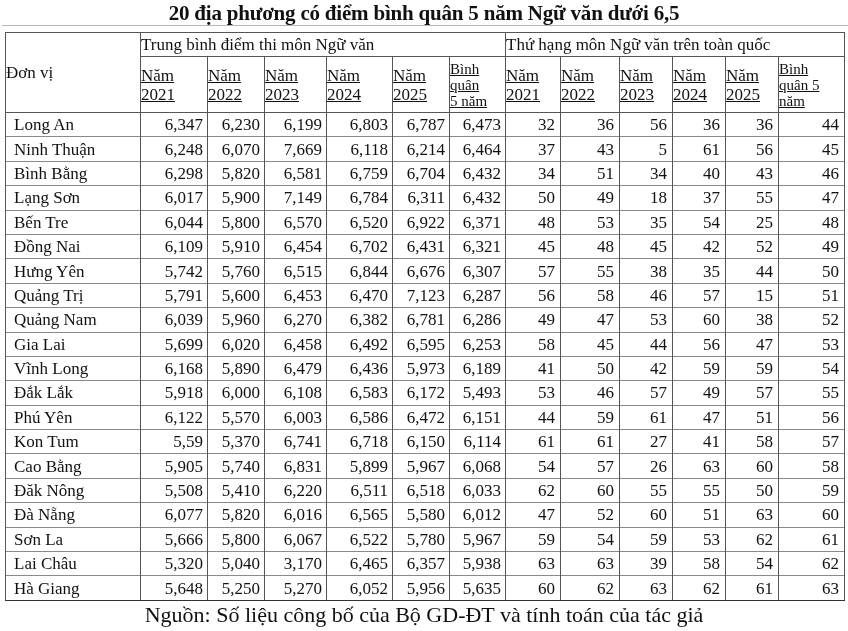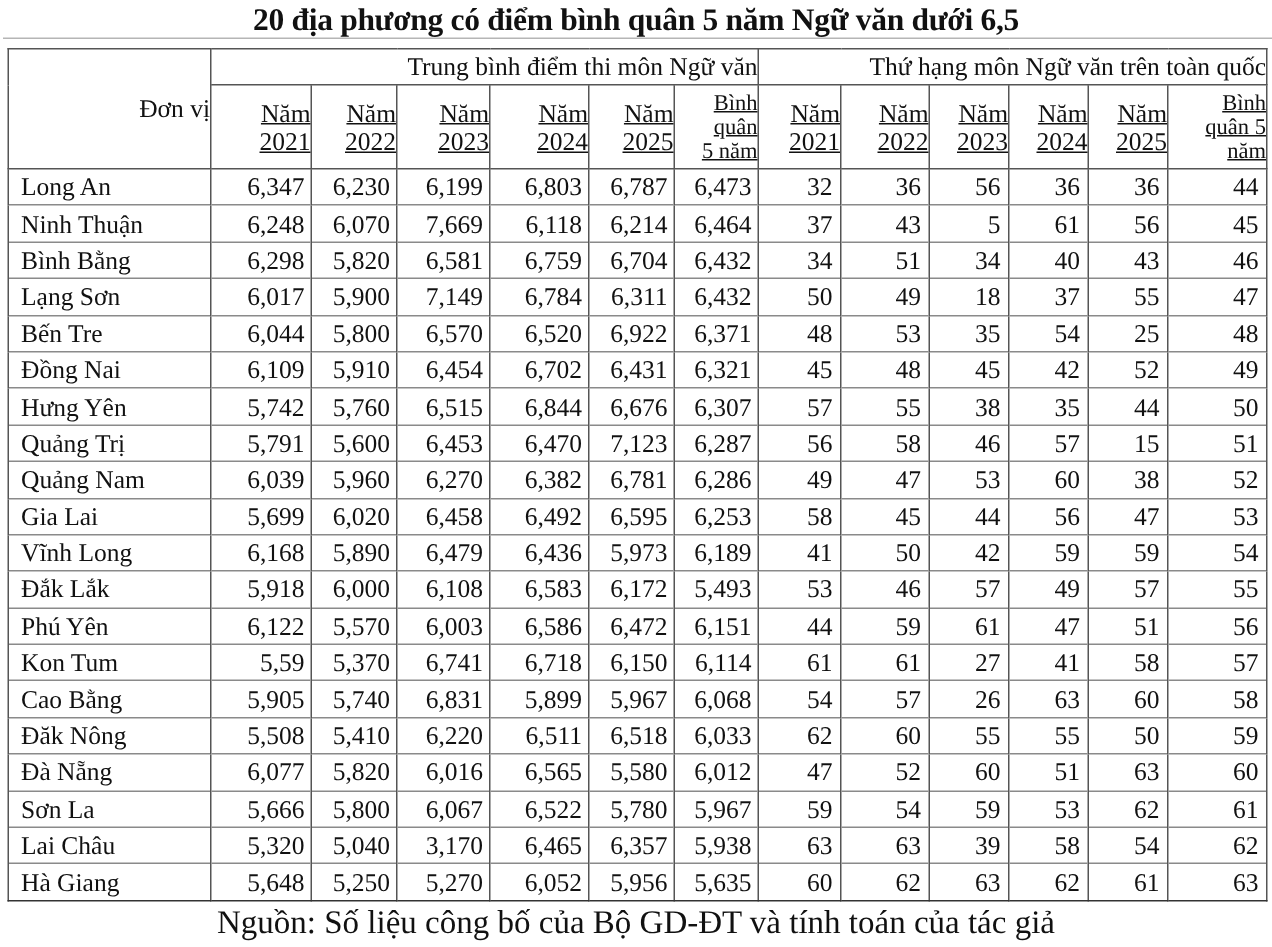--- a/index.html
+++ b/index.html
@@ -4,21 +4,21 @@
 <style>
   html, body { margin: 0; padding: 0; background: #ffffff; }
   body { width: 848px; height: 631px; position: relative; overflow: hidden;
          font-family: "Liberation Serif", "DejaVu Serif", serif; color: #111; }
   .title { position: absolute; left: 0; top: 1px; width: 848px; text-align: center;
            font-weight: bold; font-size: 21px; line-height: 24px; letter-spacing: -0.2px; }
   .rule { position: absolute; left: 2px; top: 25px; width: 846px; height: 1px; background: #b5b5b5; }
   table { position: absolute; left: 5px; top: 32px; width: 839px; border-collapse: collapse;
           table-layout: fixed; font-size: 17px; }
   td, th { padding: 0; font-weight: normal; }
-  thead th { border: 1px solid #555; text-align: right; vertical-align: middle; line-height: 19px; }
+  thead th { border: 1px solid #555; text-align: left; vertical-align: middle; line-height: 19px; }
   thead tr.h1 th { height: 23px; }
   thead tr.h2 th { height: 55px; text-decoration: underline; }
   th.bq { font-size: 15px; line-height: 16px; }
   tbody td { height: 23.4px; border-left: 1px solid #555; border-right: 1px solid #555;
              border-top: 1px solid #8a8a8a; line-height: 23px; white-space: nowrap; }
   tbody tr:first-child td { border-top: 1px solid #333; }
   tbody tr:last-child td { border-bottom: 1px solid #333; margin-top: 16px; }
   td.name { text-align: left; padding-left: 8px; }
   td.num { text-align: right; padding-right: 4px; }
   td.rank { text-align: right; padding-right: 5px; }

